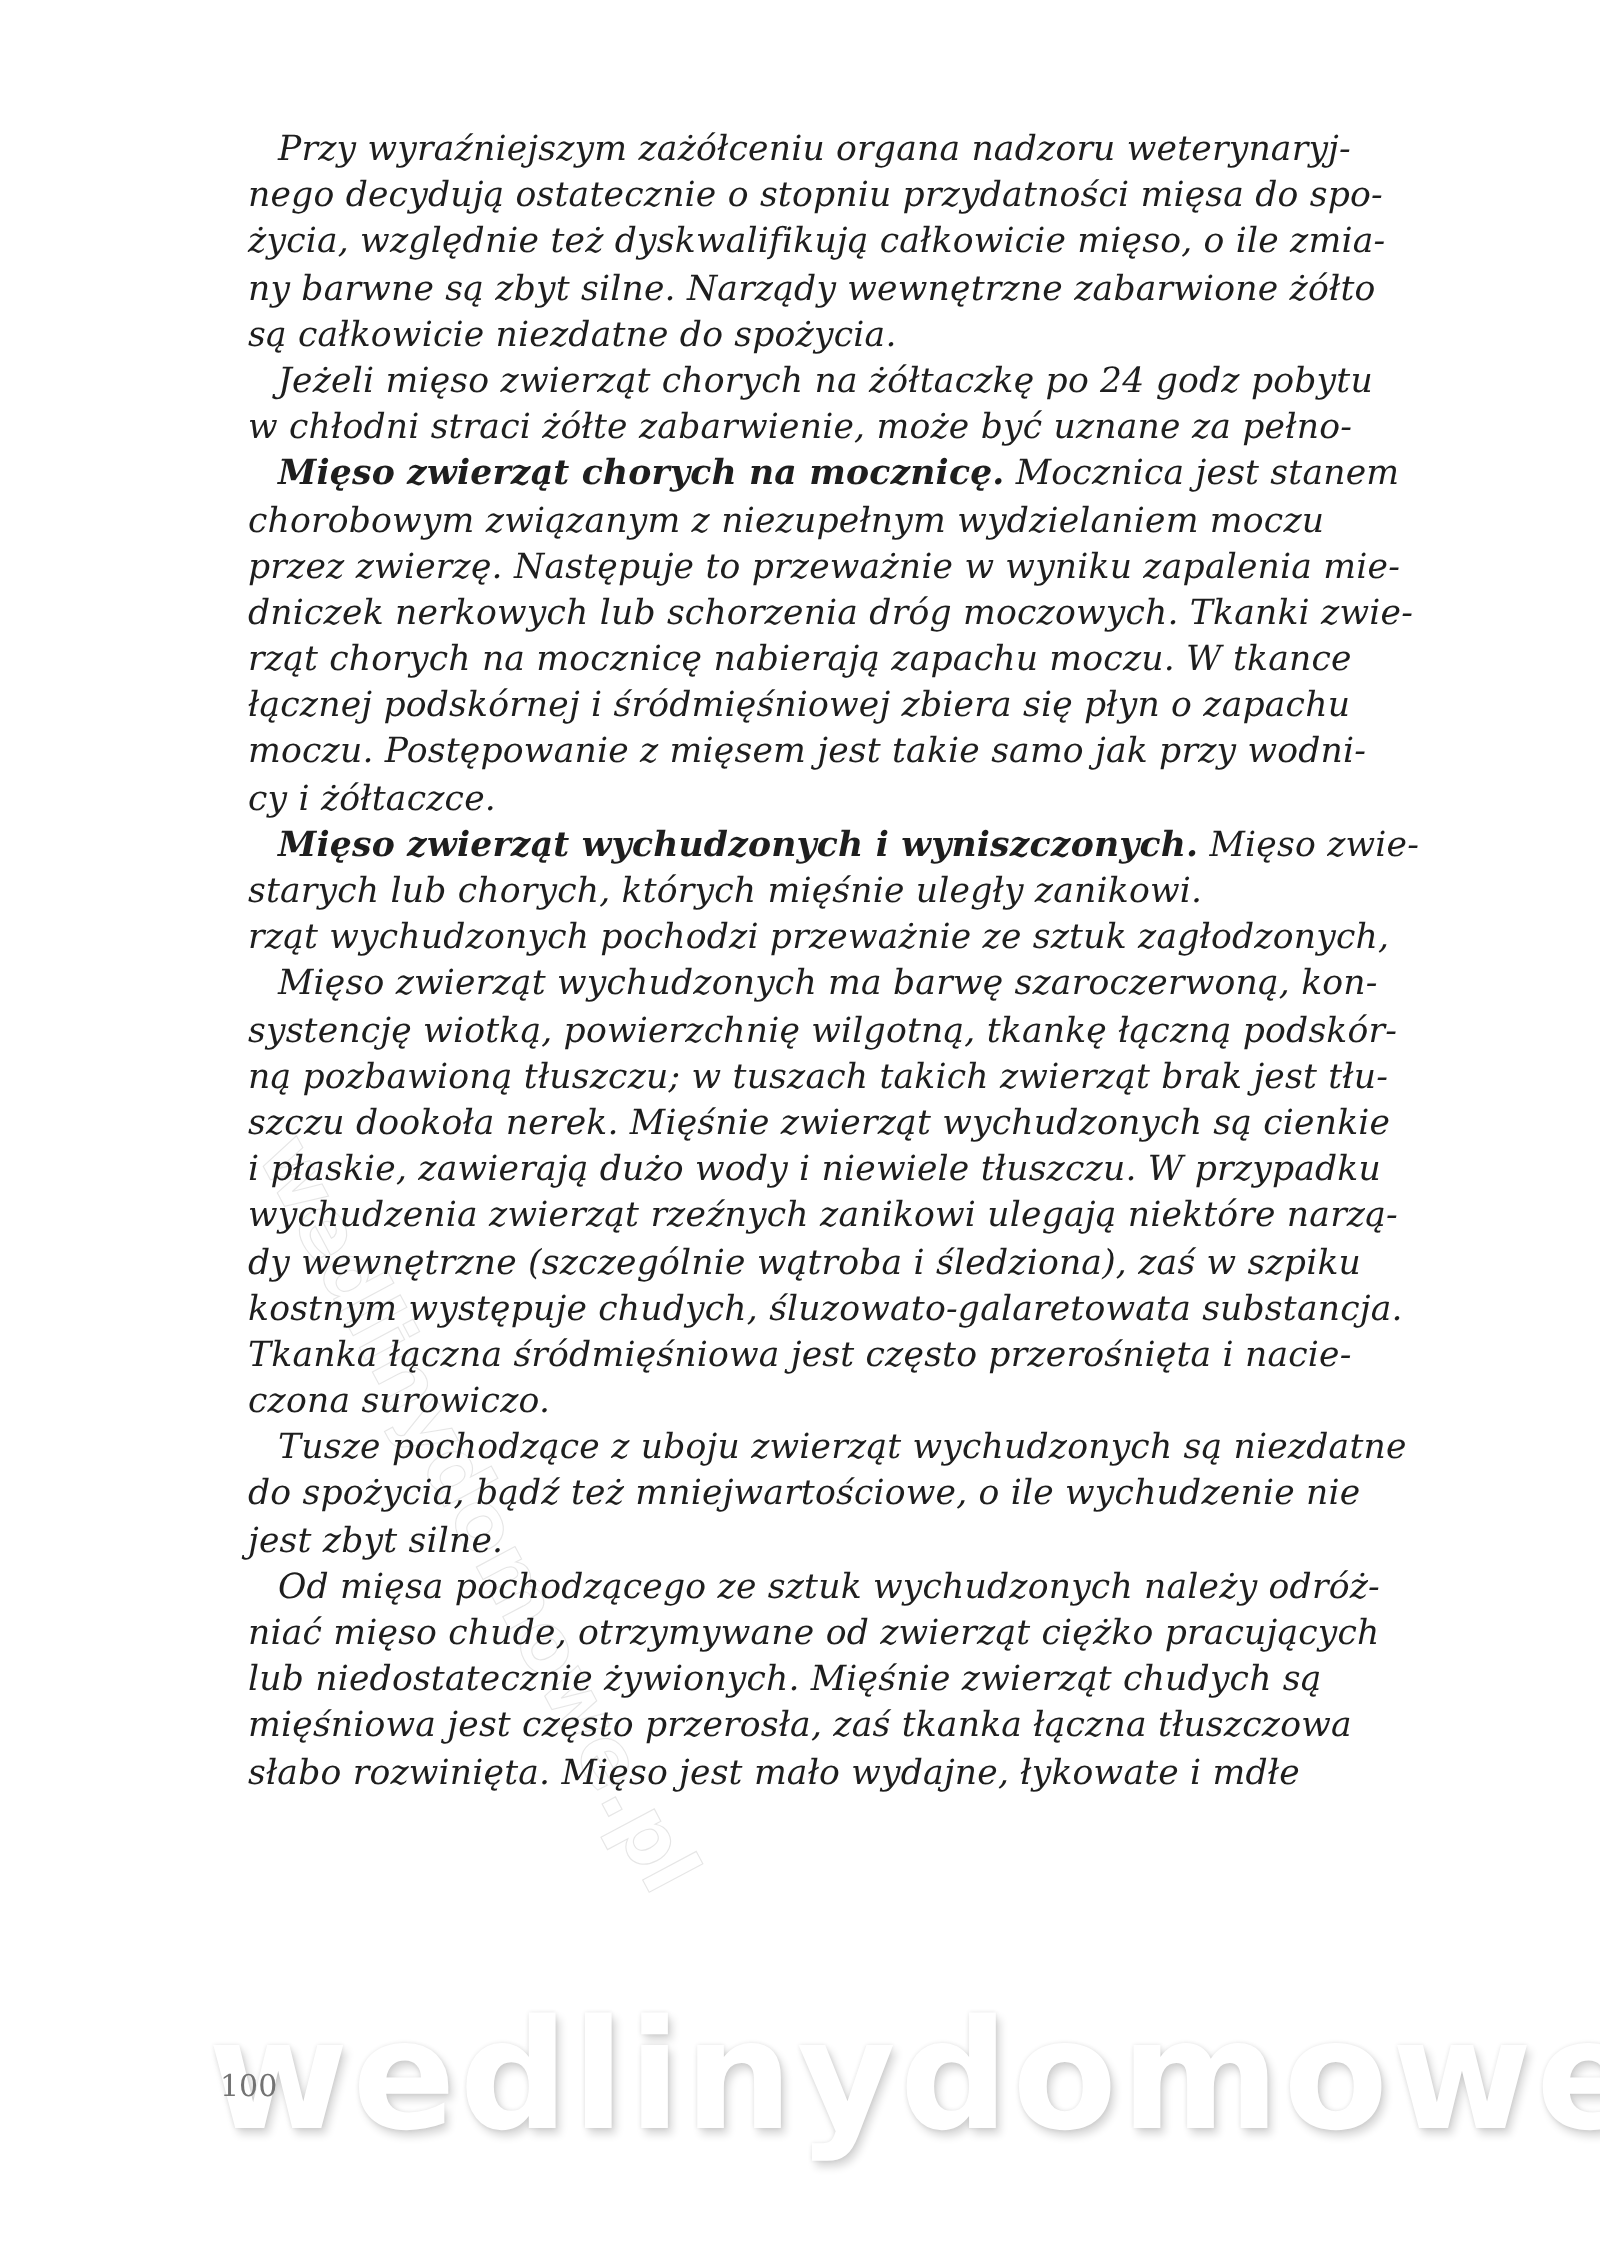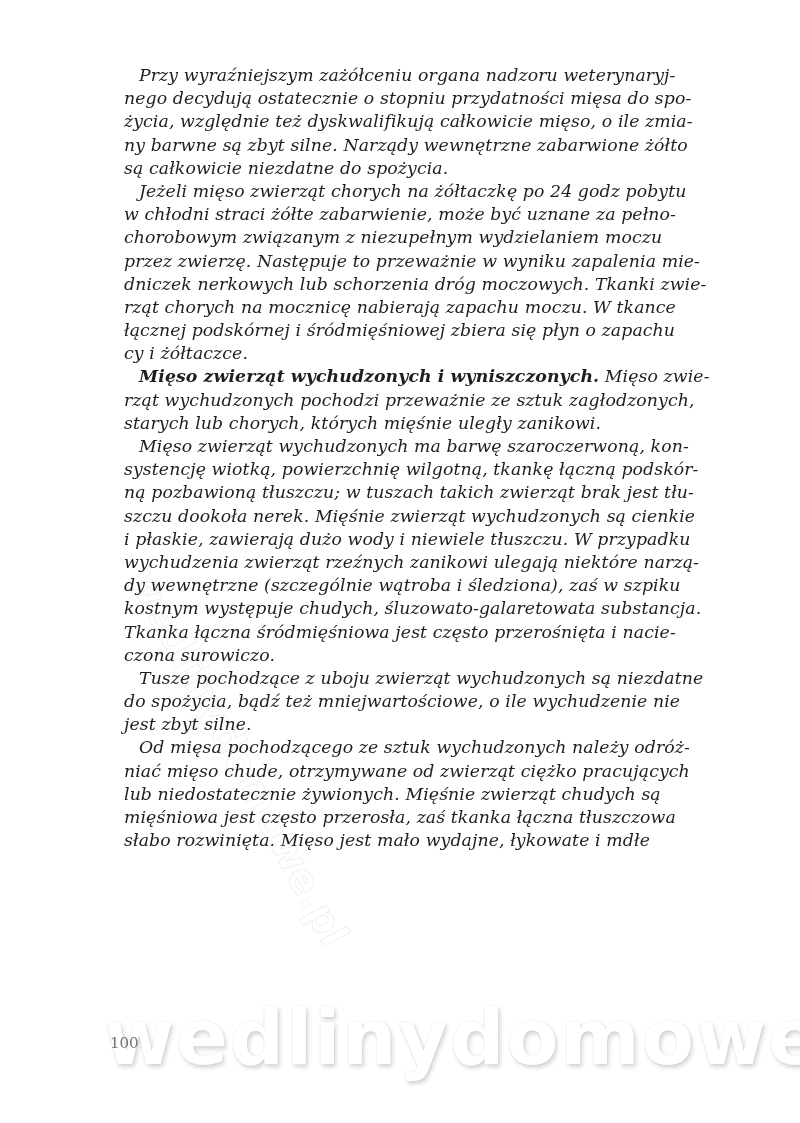--- a/index.html
+++ b/index.html
@@ -44,29 +44,31 @@
 <div class="page">
   <div class="wm-diag">wedlinydomowe.pl</div>
   <div class="text-block" id="text-block">
       <div class="line indent" style="word-spacing: 0px; text-align-last: left; text-align: left;"><span>Przy wyraźniejszym zażółceniu organa nadzoru weterynaryj-</span></div>
       <div class="line" style="word-spacing: 0px; text-align-last: left; text-align: left;"><span>nego decydują ostatecznie o stopniu przydatności mięsa do spo-</span></div>
       <div class="line" style="word-spacing: 0px; text-align-last: left; text-align: left;"><span>życia, względnie też dyskwalifikują całkowicie mięso, o ile zmia-</span></div>
       <div class="line" style="word-spacing: 0px; text-align-last: left; text-align: left;"><span>ny barwne są zbyt silne. Narządy wewnętrzne zabarwione żółto</span></div>
       <div class="line last"><span>są całkowicie niezdatne do spożycia.</span></div>
       <div class="line indent" style="word-spacing: 0px; text-align-last: left; text-align: left;"><span>Jeżeli mięso zwierząt chorych na żółtaczkę po 24 godz pobytu</span></div>
       <div class="line" style="word-spacing: 0px; text-align-last: left; text-align: left;"><span>w chłodni straci żółte zabarwienie, może być uznane za pełno-</span></div>
+      <div class="line indent" style="word-spacing: 0px; text-align-last: left; text-align: left;"><span class="bold">Mięso zwierząt chorych na mocznicę.</span><span> Mocznica jest stanem</span></div>
       <div class="line" style="word-spacing: 0px; text-align-last: left; text-align: left;"><span>chorobowym związanym z niezupełnym wydzielaniem moczu</span></div>
       <div class="line" style="word-spacing: 0px; text-align-last: left; text-align: left;"><span>przez zwierzę. Następuje to przeważnie w wyniku zapalenia mie-</span></div>
       <div class="line" style="word-spacing: 0px; text-align-last: left; text-align: right;"><span>dniczek nerkowych lub schorzenia dróg moczowych. Tkanki zwie-</span></div>
       <div class="line" style="word-spacing: 0px; text-align-last: left; text-align: left;"><span>rząt chorych na mocznicę nabierają zapachu moczu. W tkance</span></div>
       <div class="line" style="word-spacing: 0px; text-align-last: left; text-align: left;"><span>łącznej podskórnej i śródmięśniowej zbiera się płyn o zapachu</span></div>
+      <div class="line" style="word-spacing: 0px; text-align-last: left; text-align: left;"><span>moczu. Postępowanie z mięsem jest takie samo jak przy wodni-</span></div>
       <div class="line last"><span>cy i żółtaczce.</span></div>
       <div class="line indent" style="word-spacing: 0px; text-align-last: left; text-align: left;"><span class="bold">Mięso zwierząt wychudzonych i wyniszczonych.</span><span> Mięso zwie-</span></div>
+      <div class="line last"><span>starych lub chorych, których mięśnie uległy zanikowi.</span></div>
       <div class="line" style="word-spacing: 0px; text-align-last: left; text-align: left;"><span>rząt wychudzonych pochodzi przeważnie ze sztuk zagłodzonych,</span></div>
-      <div class="line last"><span>starych lub chorych, których mięśnie uległy zanikowi.</span></div>
       <div class="line indent" style="word-spacing: 0px; text-align-last: left; text-align: left;"><span>Mięso zwierząt wychudzonych ma barwę szaroczerwoną, kon-</span></div>
       <div class="line" style="word-spacing: 0px; text-align-last: left; text-align: left;"><span>systencję wiotką, powierzchnię wilgotną, tkankę łączną podskór-</span></div>
       <div class="line" style="word-spacing: 0px; text-align-last: left; text-align: left;"><span>ną pozbawioną tłuszczu; w tuszach takich zwierząt brak jest tłu-</span></div>
       <div class="line" style="word-spacing: 0px; text-align-last: left; text-align: left;"><span>szczu dookoła nerek. Mięśnie zwierząt wychudzonych są cienkie</span></div>
       <div class="line" style="word-spacing: 0px; text-align-last: left; text-align: left;"><span>i płaskie, zawierają dużo wody i niewiele tłuszczu. W przypadku</span></div>
       <div class="line" style="word-spacing: 0px; text-align-last: left; text-align: left;"><span>wychudzenia zwierząt rzeźnych zanikowi ulegają niektóre narzą-</span></div>
       <div class="line" style="word-spacing: 0px; text-align-last: left; text-align: left;"><span>dy wewnętrzne (szczególnie wątroba i śledziona), zaś w szpiku</span></div>
       <div class="line" style="word-spacing: 0px; text-align-last: left; text-align: left;"><span>kostnym występuje chudych, śluzowato-galaretowata substancja.</span></div>
       <div class="line" style="word-spacing: 0px; text-align-last: left; text-align: left;"><span>Tkanka łączna śródmięśniowa jest często przerośnięta i nacie-</span></div>
       <div class="line last"><span>czona surowiczo.</span></div>

